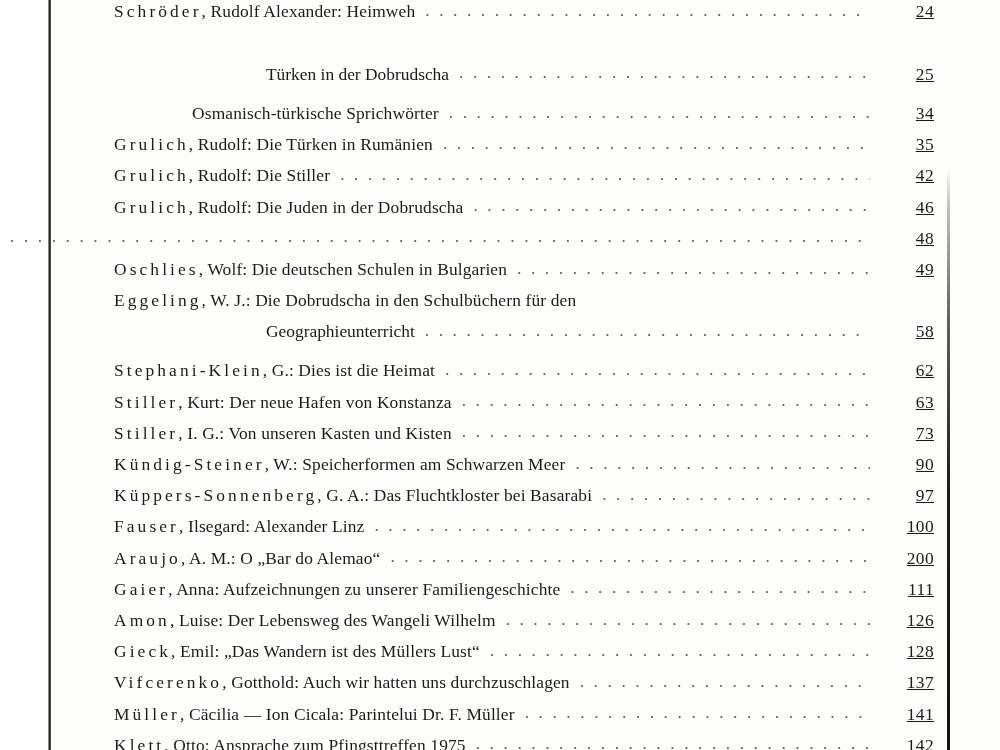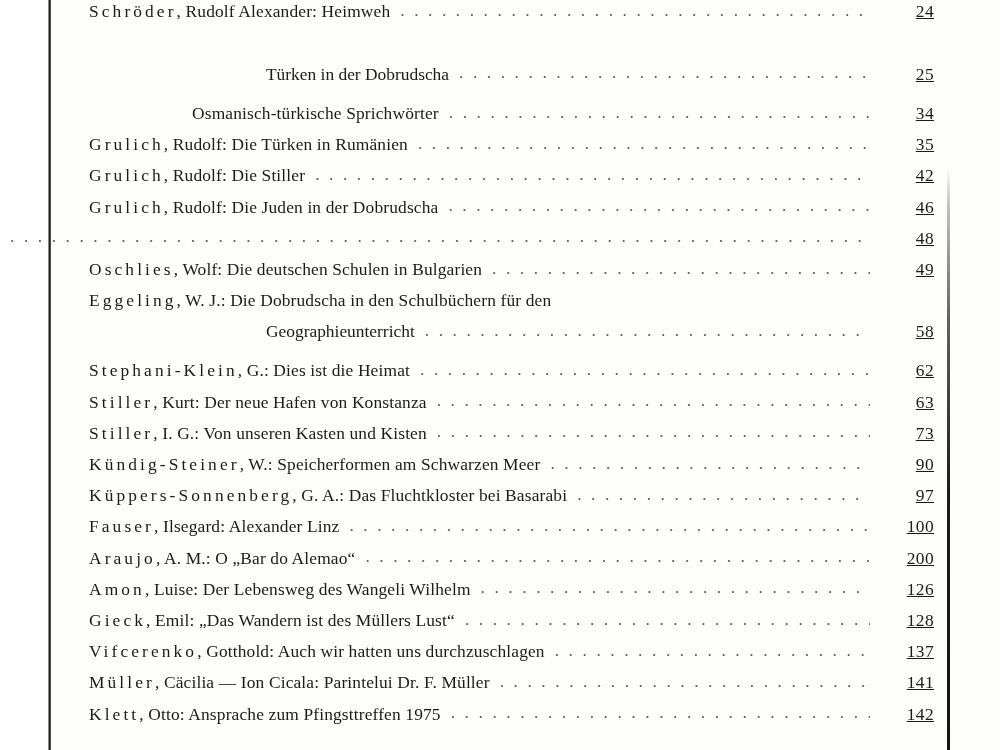--- a/index.html
+++ b/index.html
@@ -73,21 +73,21 @@
     display: flex;
     align-items: baseline;
     width: 1000px;
     height: 31.2px;
     font-size: 17.4px;
     white-space: nowrap;
   }
 
   
   .toc-text {
-    padding-left: 89px;
+    padding-left: 114px;
     flex: 0 0 auto;
   }
   .toc-text.plain {
     padding-left: 192px;
   }
   .toc-line.cont .toc-text {
     padding-left: 266px;
   }
 
   
@@ -274,20 +274,27 @@
       </div>
       <div class="toc-entry">
         <div class="toc-line">
           <span class="toc-text"><span class="surname">Araujo</span><span class="rest">, A. M.: O „Bar do Alemao“</span></span>
           <span class="leaders"></span>
           <span class="pageno">200</span>
         </div>
       </div>
       <div class="toc-entry">
         <div class="toc-line">
+          <span class="toc-text"><span class="surname">Gaier</span><span class="rest">, Anna: Aufzeichnungen zu unserer Familiengeschichte</span></span>
+          <span class="leaders"></span>
+          <span class="pageno">111</span>
+        </div>
+      </div>
+      <div class="toc-entry">
+        <div class="toc-line">
           <span class="toc-text"><span class="surname">Amon</span><span class="rest">, Luise: Der Lebensweg des Wangeli Wilhelm</span></span>
           <span class="leaders"></span>
           <span class="pageno">126</span>
         </div>
       </div>
       <div class="toc-entry">
         <div class="toc-line">
           <span class="toc-text"><span class="surname">Gieck</span><span class="rest">, Emil: „Das Wandern ist des Müllers Lust“</span></span>
           <span class="leaders"></span>
           <span class="pageno">128</span>

